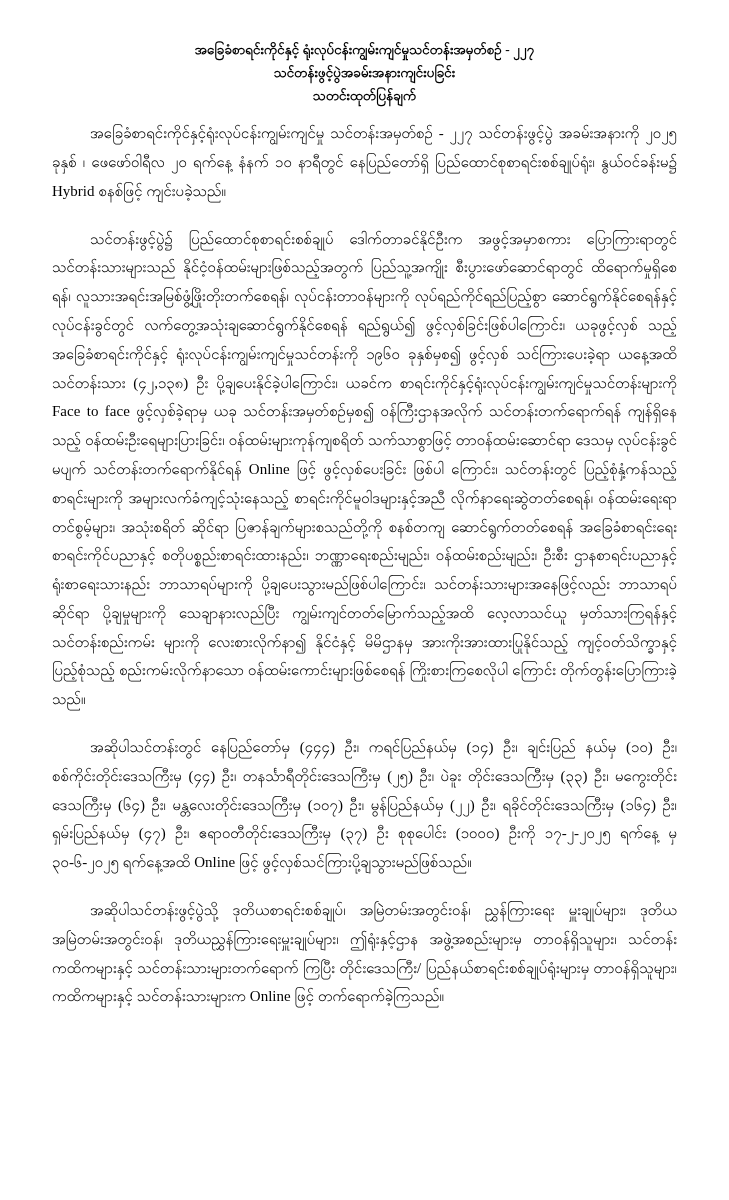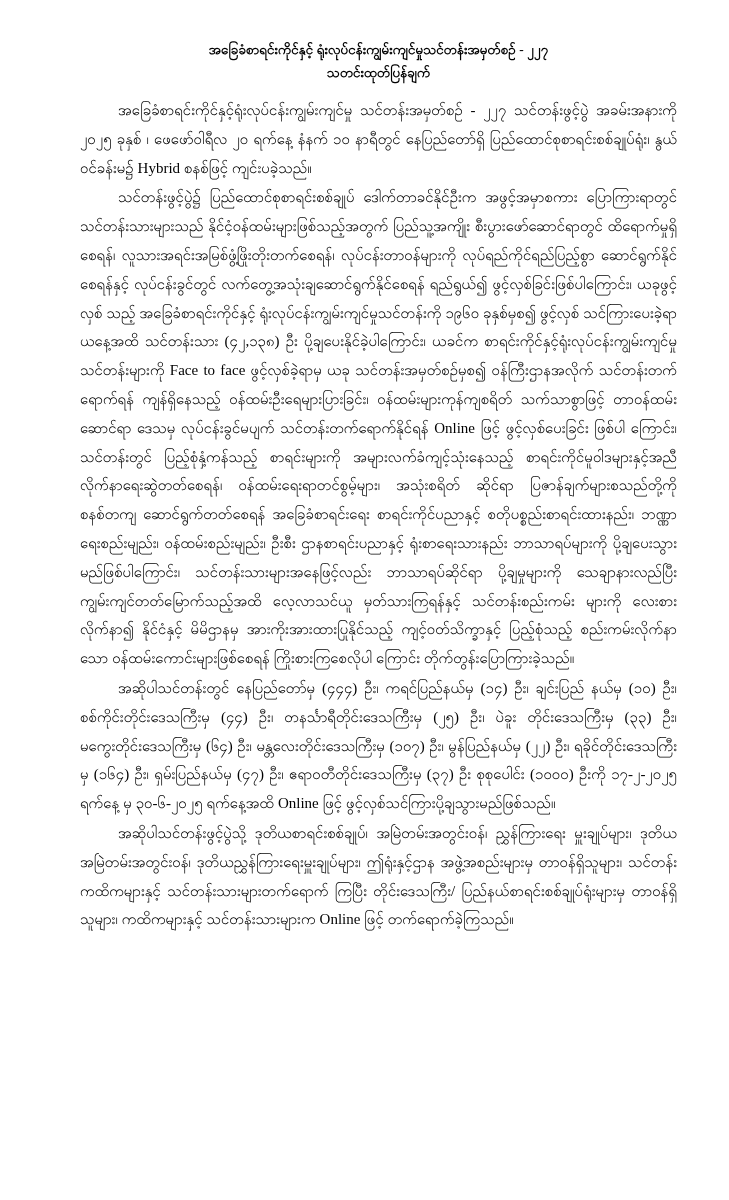--- a/index.html
+++ b/index.html
@@ -10,21 +10,21 @@
   body {
     width: 729px;
     height: 1200px;
     font-family: "Liberation Serif", "DejaVu Serif", serif;
     color: #000000;
   }
   .page {
     width: 729px;
     height: 844px;
     box-sizing: border-box;
-    padding: 38px 52px 20px 80px;
+    padding: 38px 52px 20px 52px;
     position: relative;
   }
   .doc-title {
     text-align: center;
     font-weight: bold;
     font-size: 13.4px;
     line-height: 1.72;
     letter-spacing: 0.1px;
   }
   .doc-title .line {
@@ -37,34 +37,35 @@
     margin: 0 0 0 0;
     font-size: 15px;
     line-height: 1.92;
     text-align: justify;
     text-justify: inter-word;
     text-indent: 38px;
     word-spacing: 0.2px;
     hyphens: none;
   }
   p.para + p.para {
-    margin-top: 1px;
+    margin-top: 19px;
   }
   
   p.para:last-child {
     margin-bottom: 0;
   }
 </style>
 </head>
 <body>
 
 <div class="page">
 
   <div class="doc-title">
     <span class="line">အခြေခံစာရင်းကိုင်နှင့် ရုံးလုပ်ငန်းကျွမ်းကျင်မှုသင်တန်းအမှတ်စဉ် - ၂၂၇</span>
+    <span class="line">သင်တန်းဖွင့်ပွဲအခမ်းအနားကျင်းပခြင်း</span>
     <span class="line">သတင်းထုတ်ပြန်ချက်</span>
   </div>
 
   <div class="body-block">
     <p class="para">အခြေခံစာရင်းကိုင်နှင့်ရုံးလုပ်ငန်းကျွမ်းကျင်မှု သင်တန်းအမှတ်စဉ် - ၂၂၇ သင်တန်းဖွင့်ပွဲ အခမ်းအနားကို ၂၀၂၅ ခုနှစ် ၊ ဖေဖော်ဝါရီလ ၂၀ ရက်နေ့ နံနက် ၁၀ နာရီတွင် နေပြည်တော်ရှိ ပြည်ထောင်စုစာရင်းစစ်ချုပ်ရုံး၊ နွယ်ဝင်ခန်းမ၌ Hybrid စနစ်ဖြင့် ကျင်းပခဲ့သည်။</p>
     <p class="para">သင်တန်းဖွင့်ပွဲ၌ ပြည်ထောင်စုစာရင်းစစ်ချုပ် ဒေါက်တာခင်နိုင်ဦးက အဖွင့်အမှာစကား ပြောကြားရာတွင် သင်တန်းသားများသည် နိုင်ငံ့ဝန်ထမ်းများဖြစ်သည့်အတွက် ပြည်သူ့အကျိုး စီးပွားဖော်ဆောင်ရာတွင် ထိရောက်မှုရှိစေရန်၊ လူသားအရင်းအမြစ်ဖွံ့ဖြိုးတိုးတက်စေရန်၊ လုပ်ငန်းတာဝန်များကို လုပ်ရည်ကိုင်ရည်ပြည့်စွာ ဆောင်ရွက်နိုင်စေရန်နှင့် လုပ်ငန်းခွင်တွင် လက်တွေ့အသုံးချဆောင်ရွက်နိုင်စေရန် ရည်ရွယ်၍ ဖွင့်လှစ်ခြင်းဖြစ်ပါကြောင်း၊ ယခုဖွင့်လှစ် သည့် အခြေခံစာရင်းကိုင်နှင့် ရုံးလုပ်ငန်းကျွမ်းကျင်မှုသင်တန်းကို ၁၉၆၀ ခုနှစ်မှစ၍ ဖွင့်လှစ် သင်ကြားပေးခဲ့ရာ ယနေ့အထိ သင်တန်းသား (၄၂,၁၃၈) ဦး ပို့ချပေးနိုင်ခဲ့ပါကြောင်း၊ ယခင်က စာရင်းကိုင်နှင့်ရုံးလုပ်ငန်းကျွမ်းကျင်မှုသင်တန်းများကို Face to face ဖွင့်လှစ်ခဲ့ရာမှ ယခု သင်တန်းအမှတ်စဉ်မှစ၍ ဝန်ကြီးဌာနအလိုက် သင်တန်းတက်ရောက်ရန် ကျန်ရှိနေသည့် ဝန်ထမ်းဦးရေများပြားခြင်း၊ ဝန်ထမ်းများကုန်ကျစရိတ် သက်သာစွာဖြင့် တာဝန်ထမ်းဆောင်ရာ ဒေသမှ လုပ်ငန်းခွင်မပျက် သင်တန်းတက်ရောက်နိုင်ရန် Online ဖြင့် ဖွင့်လှစ်ပေးခြင်း ဖြစ်ပါ ကြောင်း၊ သင်တန်းတွင် ပြည့်စုံနှံ့ကန်သည့် စာရင်းများကို အများလက်ခံကျင့်သုံးနေသည့် စာရင်းကိုင်မူဝါဒများနှင့်အညီ လိုက်နာရေးဆွဲတတ်စေရန်၊ ဝန်ထမ်းရေးရာတင်စွမ့်များ၊ အသုံးစရိတ် ဆိုင်ရာ ပြဇာန်ချက်များစသည်တို့ကို စနစ်တကျ ဆောင်ရွက်တတ်စေရန် အခြေခံစာရင်းရေး စာရင်းကိုင်ပညာနှင့် စတိုပစ္စည်းစာရင်းထားနည်း၊ ဘဏ္ဏာရေးစည်းမျည်း၊ ဝန်ထမ်းစည်းမျည်း၊ ဦးစီး ဌာနစာရင်းပညာနှင့် ရုံးစာရေးသားနည်း ဘာသာရပ်များကို ပို့ချပေးသွားမည်ဖြစ်ပါကြောင်း၊ သင်တန်းသားများအနေဖြင့်လည်း ဘာသာရပ်ဆိုင်ရာ ပို့ချမှုများကို သေချာနားလည်ပြီး ကျွမ်းကျင်တတ်မြောက်သည့်အထိ လေ့လာသင်ယူ မှတ်သားကြရန်နှင့် သင်တန်းစည်းကမ်း များကို လေးစားလိုက်နာ၍ နိုင်ငံနှင့် မိမိဌာနမှ အားကိုးအားထားပြုနိုင်သည့် ကျင့်ဝတ်သိက္ခာနှင့် ပြည့်စုံသည့် စည်းကမ်းလိုက်နာသော ဝန်ထမ်းကောင်းများဖြစ်စေရန် ကြိုးစားကြစေလိုပါ ကြောင်း တိုက်တွန်းပြောကြားခဲ့သည်။</p>
     <p class="para">အဆိုပါသင်တန်းတွင် နေပြည်တော်မှ (၄၄၄) ဦး၊ ကရင်ပြည်နယ်မှ (၁၄) ဦး၊ ချင်းပြည် နယ်မှ (၁၀) ဦး၊ စစ်ကိုင်းတိုင်းဒေသကြီးမှ (၄၄) ဦး၊ တနင်္သာရီတိုင်းဒေသကြီးမှ (၂၅) ဦး၊ ပဲခူး တိုင်းဒေသကြီးမှ (၃၃) ဦး၊ မကွေးတိုင်းဒေသကြီးမှ (၆၄) ဦး၊ မန္တလေးတိုင်းဒေသကြီးမှ (၁၀၇) ဦး၊ မွန်ပြည်နယ်မှ (၂၂) ဦး၊ ရခိုင်တိုင်းဒေသကြီးမှ (၁၆၄) ဦး၊ ရှမ်းပြည်နယ်မှ (၄၇) ဦး၊ ဧရာဝတီတိုင်းဒေသကြီးမှ (၃၇) ဦး စုစုပေါင်း (၁၀၀၀) ဦးကို ၁၇-၂-၂၀၂၅ ရက်နေ့ မှ ၃၀-၆-၂၀၂၅ ရက်နေ့အထိ Online ဖြင့် ဖွင့်လှစ်သင်ကြားပို့ချသွားမည်ဖြစ်သည်။</p>
     <p class="para">အဆိုပါသင်တန်းဖွင့်ပွဲသို့ ဒုတိယစာရင်းစစ်ချုပ်၊ အမြဲတမ်းအတွင်းဝန်၊ ညွှန်ကြားရေး မှူးချုပ်များ၊ ဒုတိယအမြဲတမ်းအတွင်းဝန်၊ ဒုတိယညွှန်ကြားရေးမှူးချုပ်များ၊ ဤရုံးနှင့်ဌာန အဖွဲ့အစည်းများမှ တာဝန်ရှိသူများ၊ သင်တန်းကထိကများနှင့် သင်တန်းသားများတက်ရောက် ကြပြီး တိုင်းဒေသကြီး/ ပြည်နယ်စာရင်းစစ်ချုပ်ရုံးများမှ တာဝန်ရှိသူများ၊ ကထိကများနှင့် သင်တန်းသားများက Online ဖြင့် တက်ရောက်ခဲ့ကြသည်။</p>
   </div>
 

